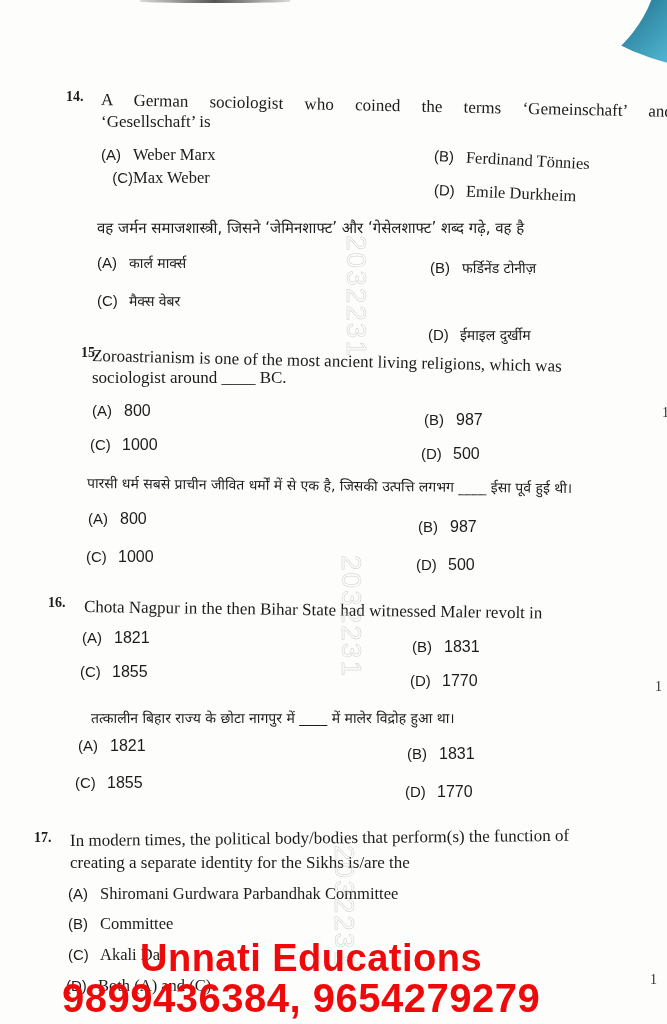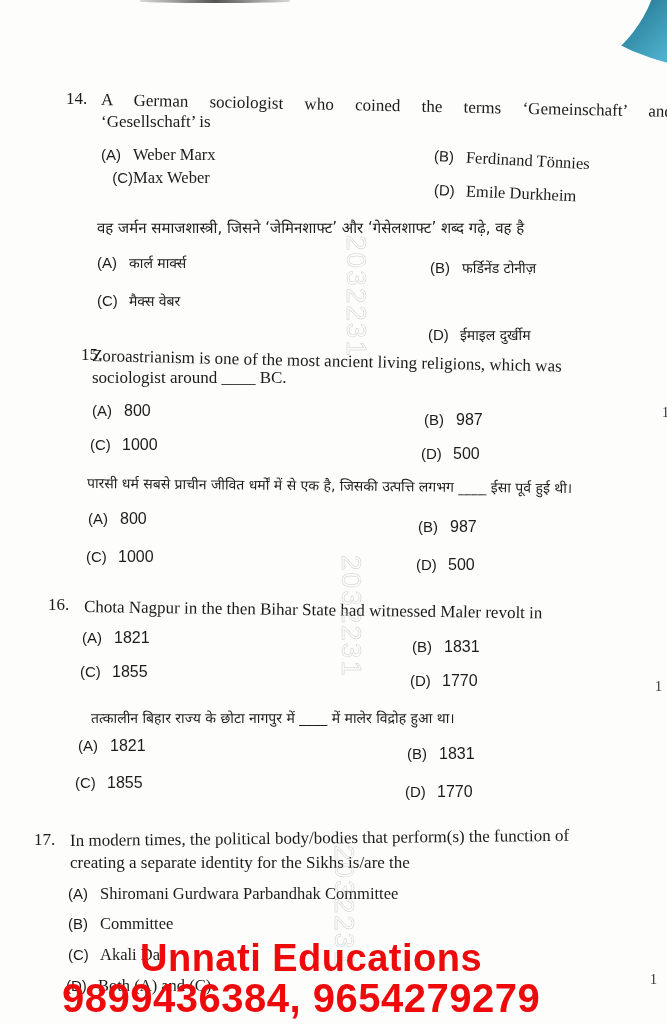--- a/index.html
+++ b/index.html
@@ -6,21 +6,21 @@
     html, body { width: 667px; height: 1024px; overflow: hidden; background: #ffffff; }
     body { position: relative; font-family: "Liberation Serif", serif; color: #1c1c1c; }
 
     .page { position: absolute; left: 0; top: 0; width: 667px; height: 1024px; background: #fdfdfc; }
 
     
     .top-smudge { position: absolute; left: 140px; top: 0; width: 150px; height: 3px; background: linear-gradient(90deg, #d9d9d9, #555, #d9d9d9); border-radius: 0 0 50% 50%; }
     .corner-curl { position: absolute; right: 0; top: 0; width: 130px; height: 90px; overflow: hidden; }
     .corner-curl .c1 { position: absolute; right: -60px; top: -90px; width: 200px; height: 160px; border-radius: 0 0 0 100%; background: linear-gradient(135deg, #b51e1e 0%, #7c1010 30%, #1f6e8a 50%, #4fb3cf 80%, #1c5f78 100%); }
     .corner-curl .c2 { position: absolute; right: 8px; top: -40px; width: 210px; height: 150px; border-radius: 0 0 100% 0; background: #fdfdfc; }
-    .q-num { position: absolute; font-weight: normal; font-size: 17px; font-family: "Liberation Serif", serif; }
+    .q-num { position: absolute; font-weight: bold; font-size: 14px; font-family: "Liberation Serif", serif; }
     .q-text { position: absolute; font-size: 17px; line-height: 20px; white-space: nowrap; }
     .q-text-hi { position: absolute; font-size: 15px; white-space: nowrap; font-family: "DejaVu Sans", sans-serif; }
     .opt { position: absolute; font-size: 16.5px; white-space: nowrap; }
     .opt .lbl { display: inline-block; width: 32px; font-family: "Liberation Sans", sans-serif; font-size: 15px; }
     .opt .val-num { font-family: "Liberation Sans", sans-serif; font-size: 16px; }
     .opt .val-hi { font-family: "DejaVu Sans", sans-serif; font-size: 14px; }
 
     .watermark { position: absolute; color: #c9c9c9; font-family: "Liberation Sans", sans-serif; font-size: 28px; letter-spacing: 2px; writing-mode: vertical-rl; transform: rotate(0deg); opacity: 0.75; font-weight: 300; -webkit-text-stroke: 0.5px #bbb; color: transparent; }
 
     .margin-mark { position: absolute; font-size: 14px; color: #333; }

